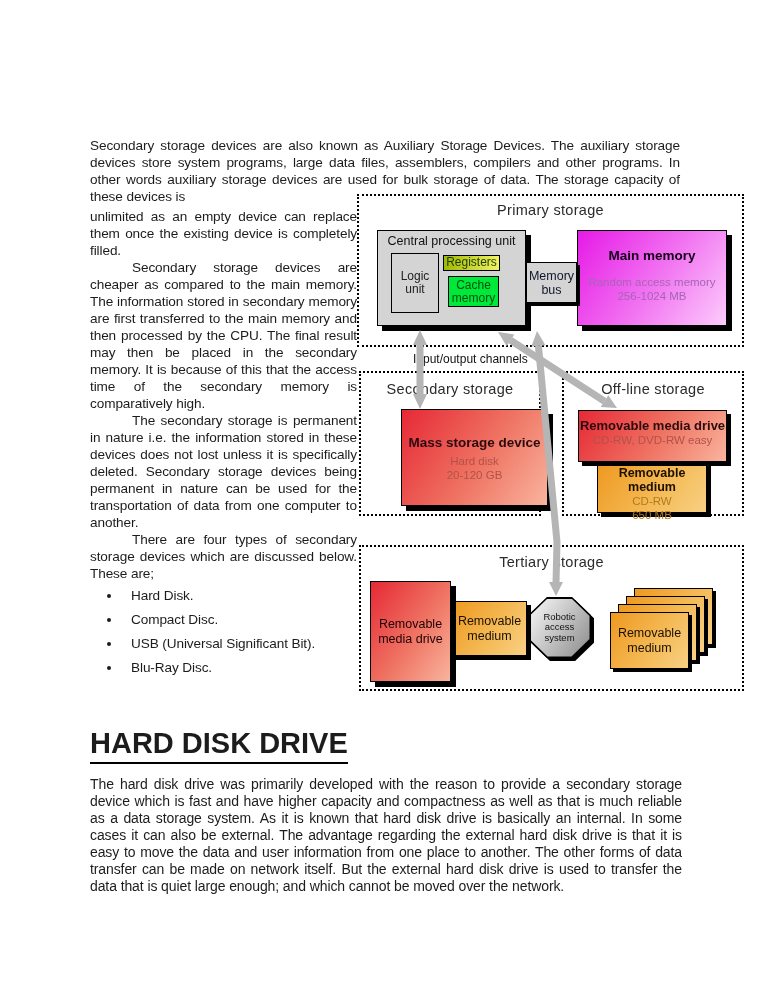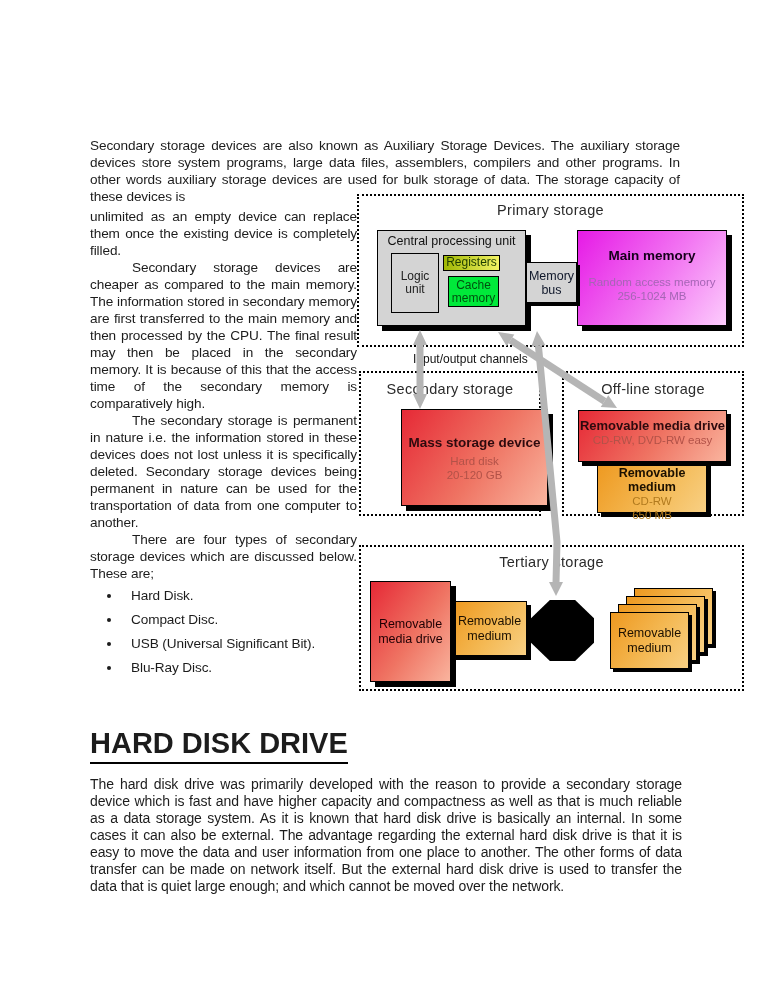--- a/index.html
+++ b/index.html
@@ -147,20 +147,23 @@
       <div class="btitle">Removable media drive</div>
       <div class="bsub sub-red">CD-RW, DVD-RW easy</div>
     </div>
 
     <div class="dotted" style="left:2px;top:353px;width:385px;height:146px;">
       <div class="dlabel" style="top:7px;">Tertiary storage</div>
     </div>
     <div class="sbox grad-orange t-medium">Removable medium</div>
     <div class="sbox grad-red t-drive">Removable media drive</div>
     <div class="oct-shadow"></div>
+    <div class="oct-outer">
+      <div class="oct-inner">Robotic access system</div>
+    </div>
     <div class="stack-box grad-orange" style="left:277px;top:396px;"></div>
     <div class="stack-box grad-orange" style="left:269px;top:404px;"></div>
     <div class="stack-box grad-orange" style="left:261px;top:412px;"></div>
     <div class="stack-box grad-orange" style="left:253px;top:420px;">Removable medium</div>
 
     <svg class="arrows" viewBox="0 0 388 513">
       <g fill="#b5b5b5" stroke="none">
 
         <rect x="59.5" y="151" width="7" height="53"></rect>
         <polygon points="56,153 70,153 63,138"></polygon>

